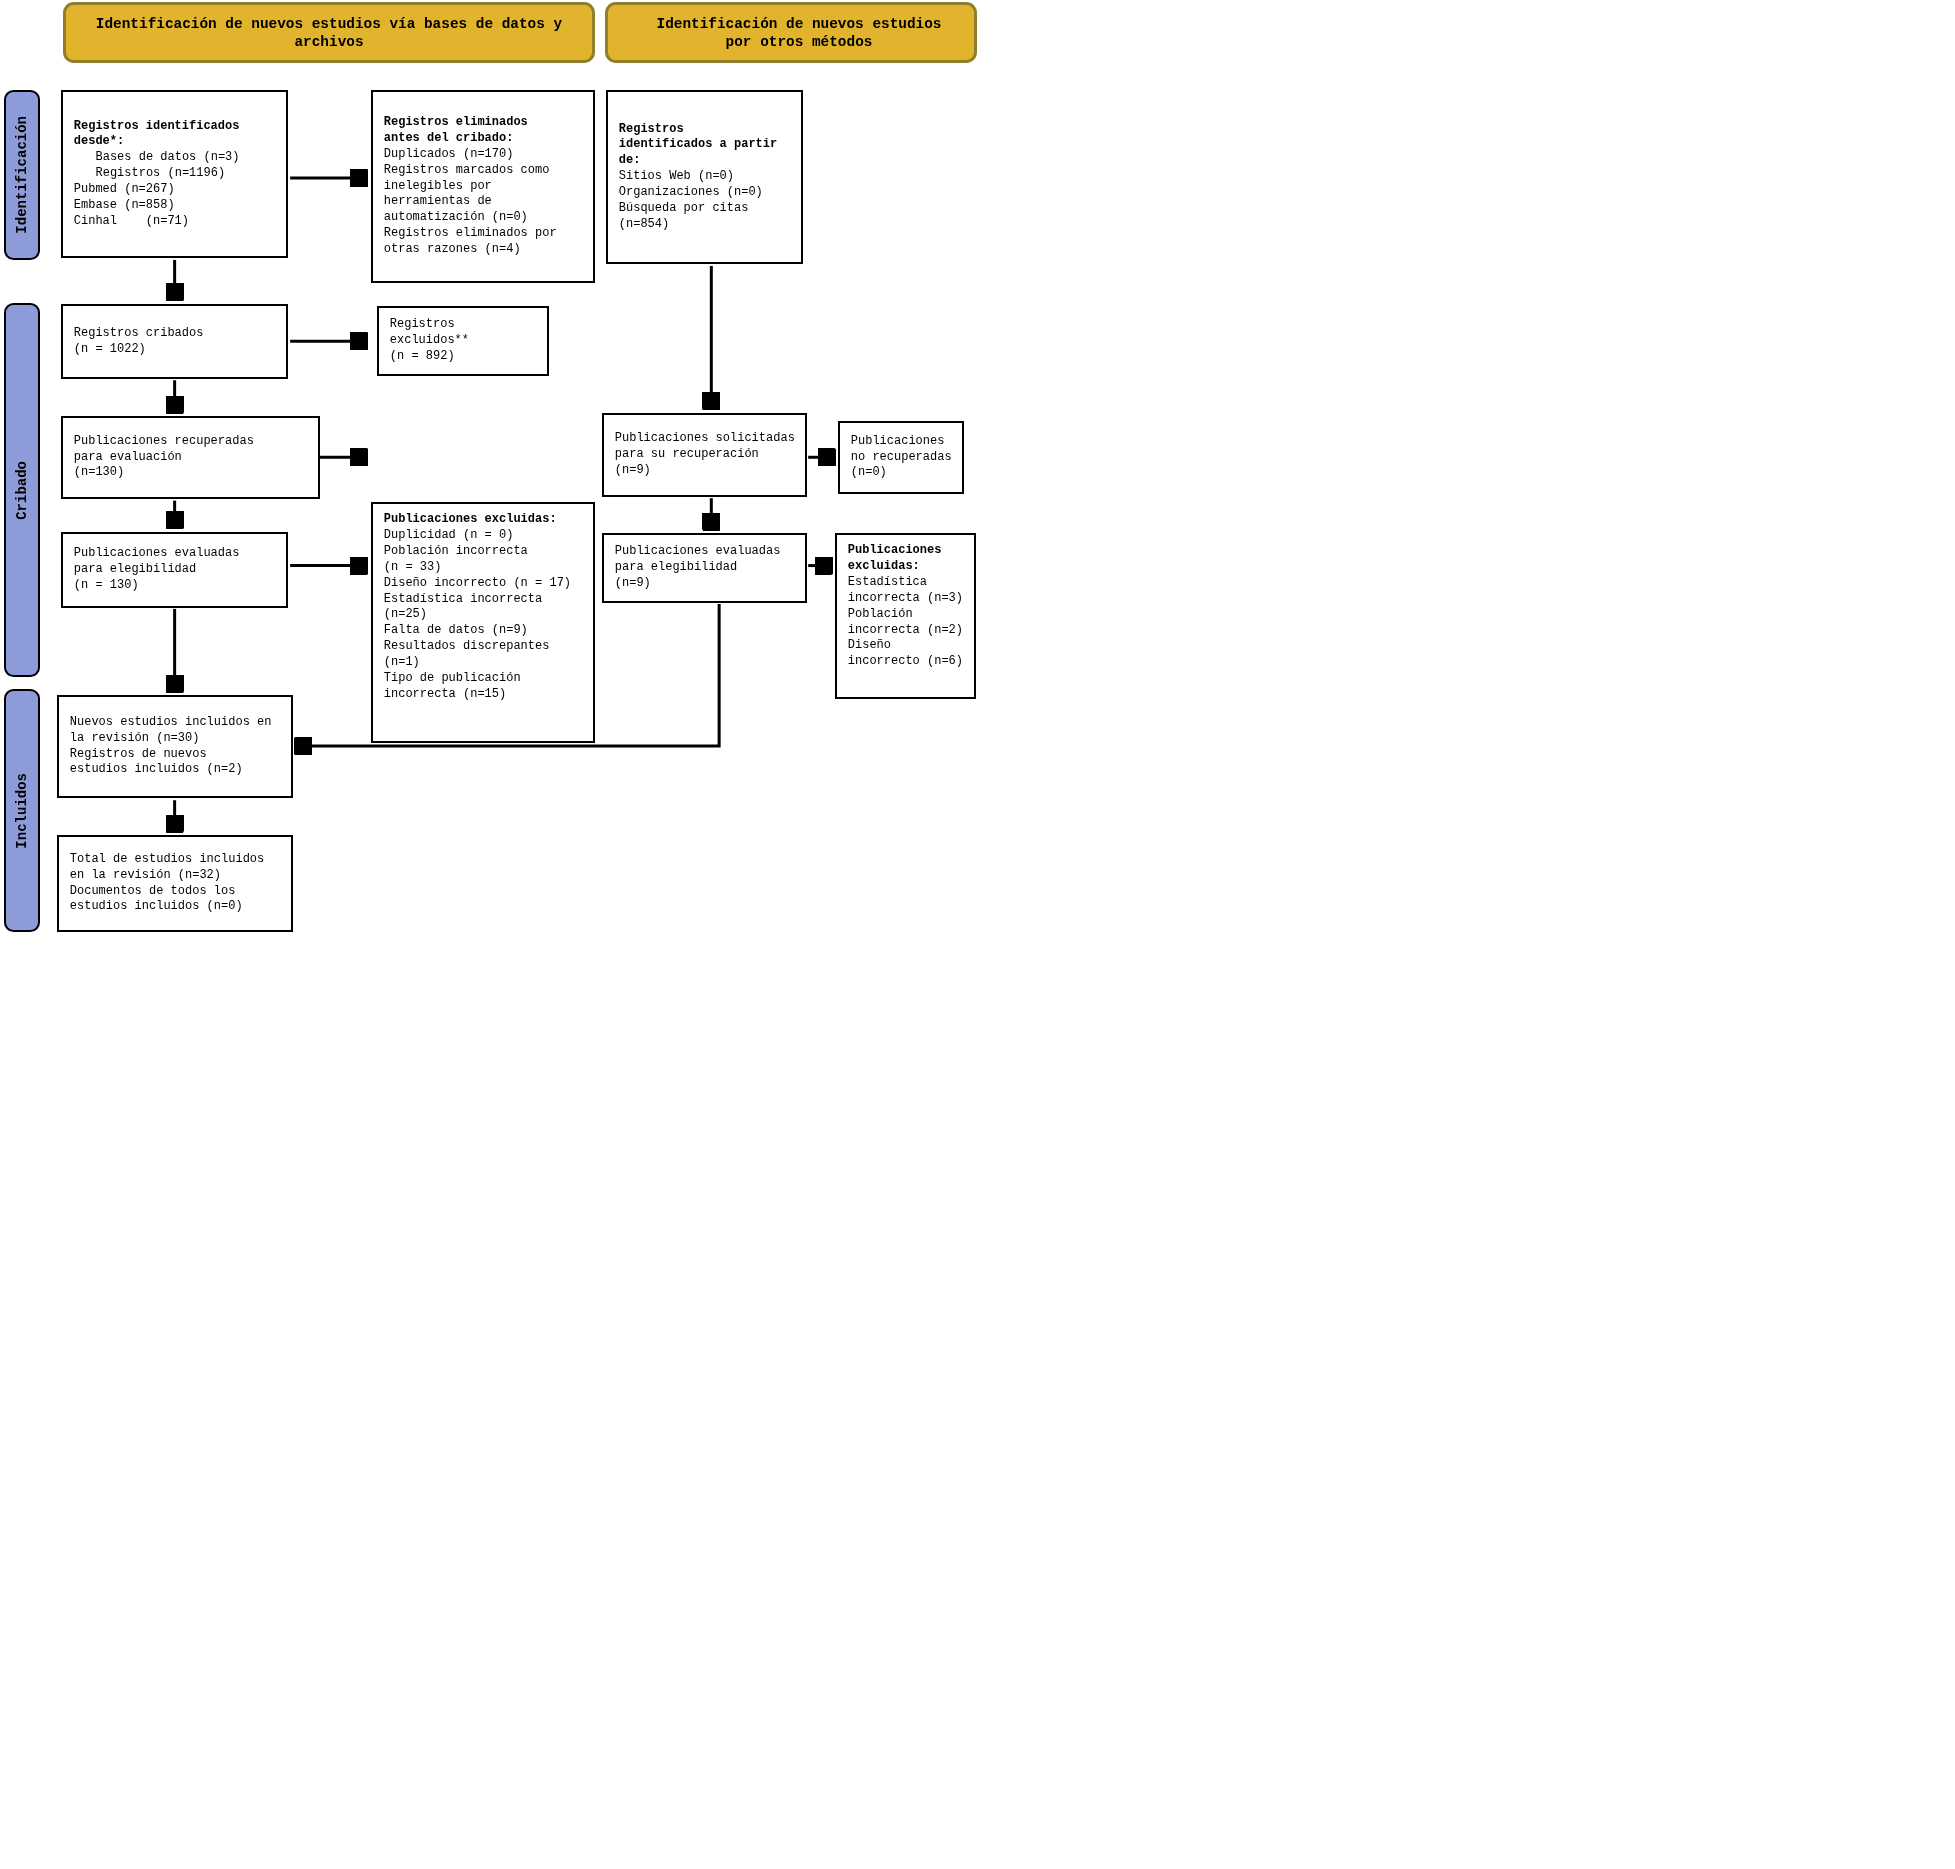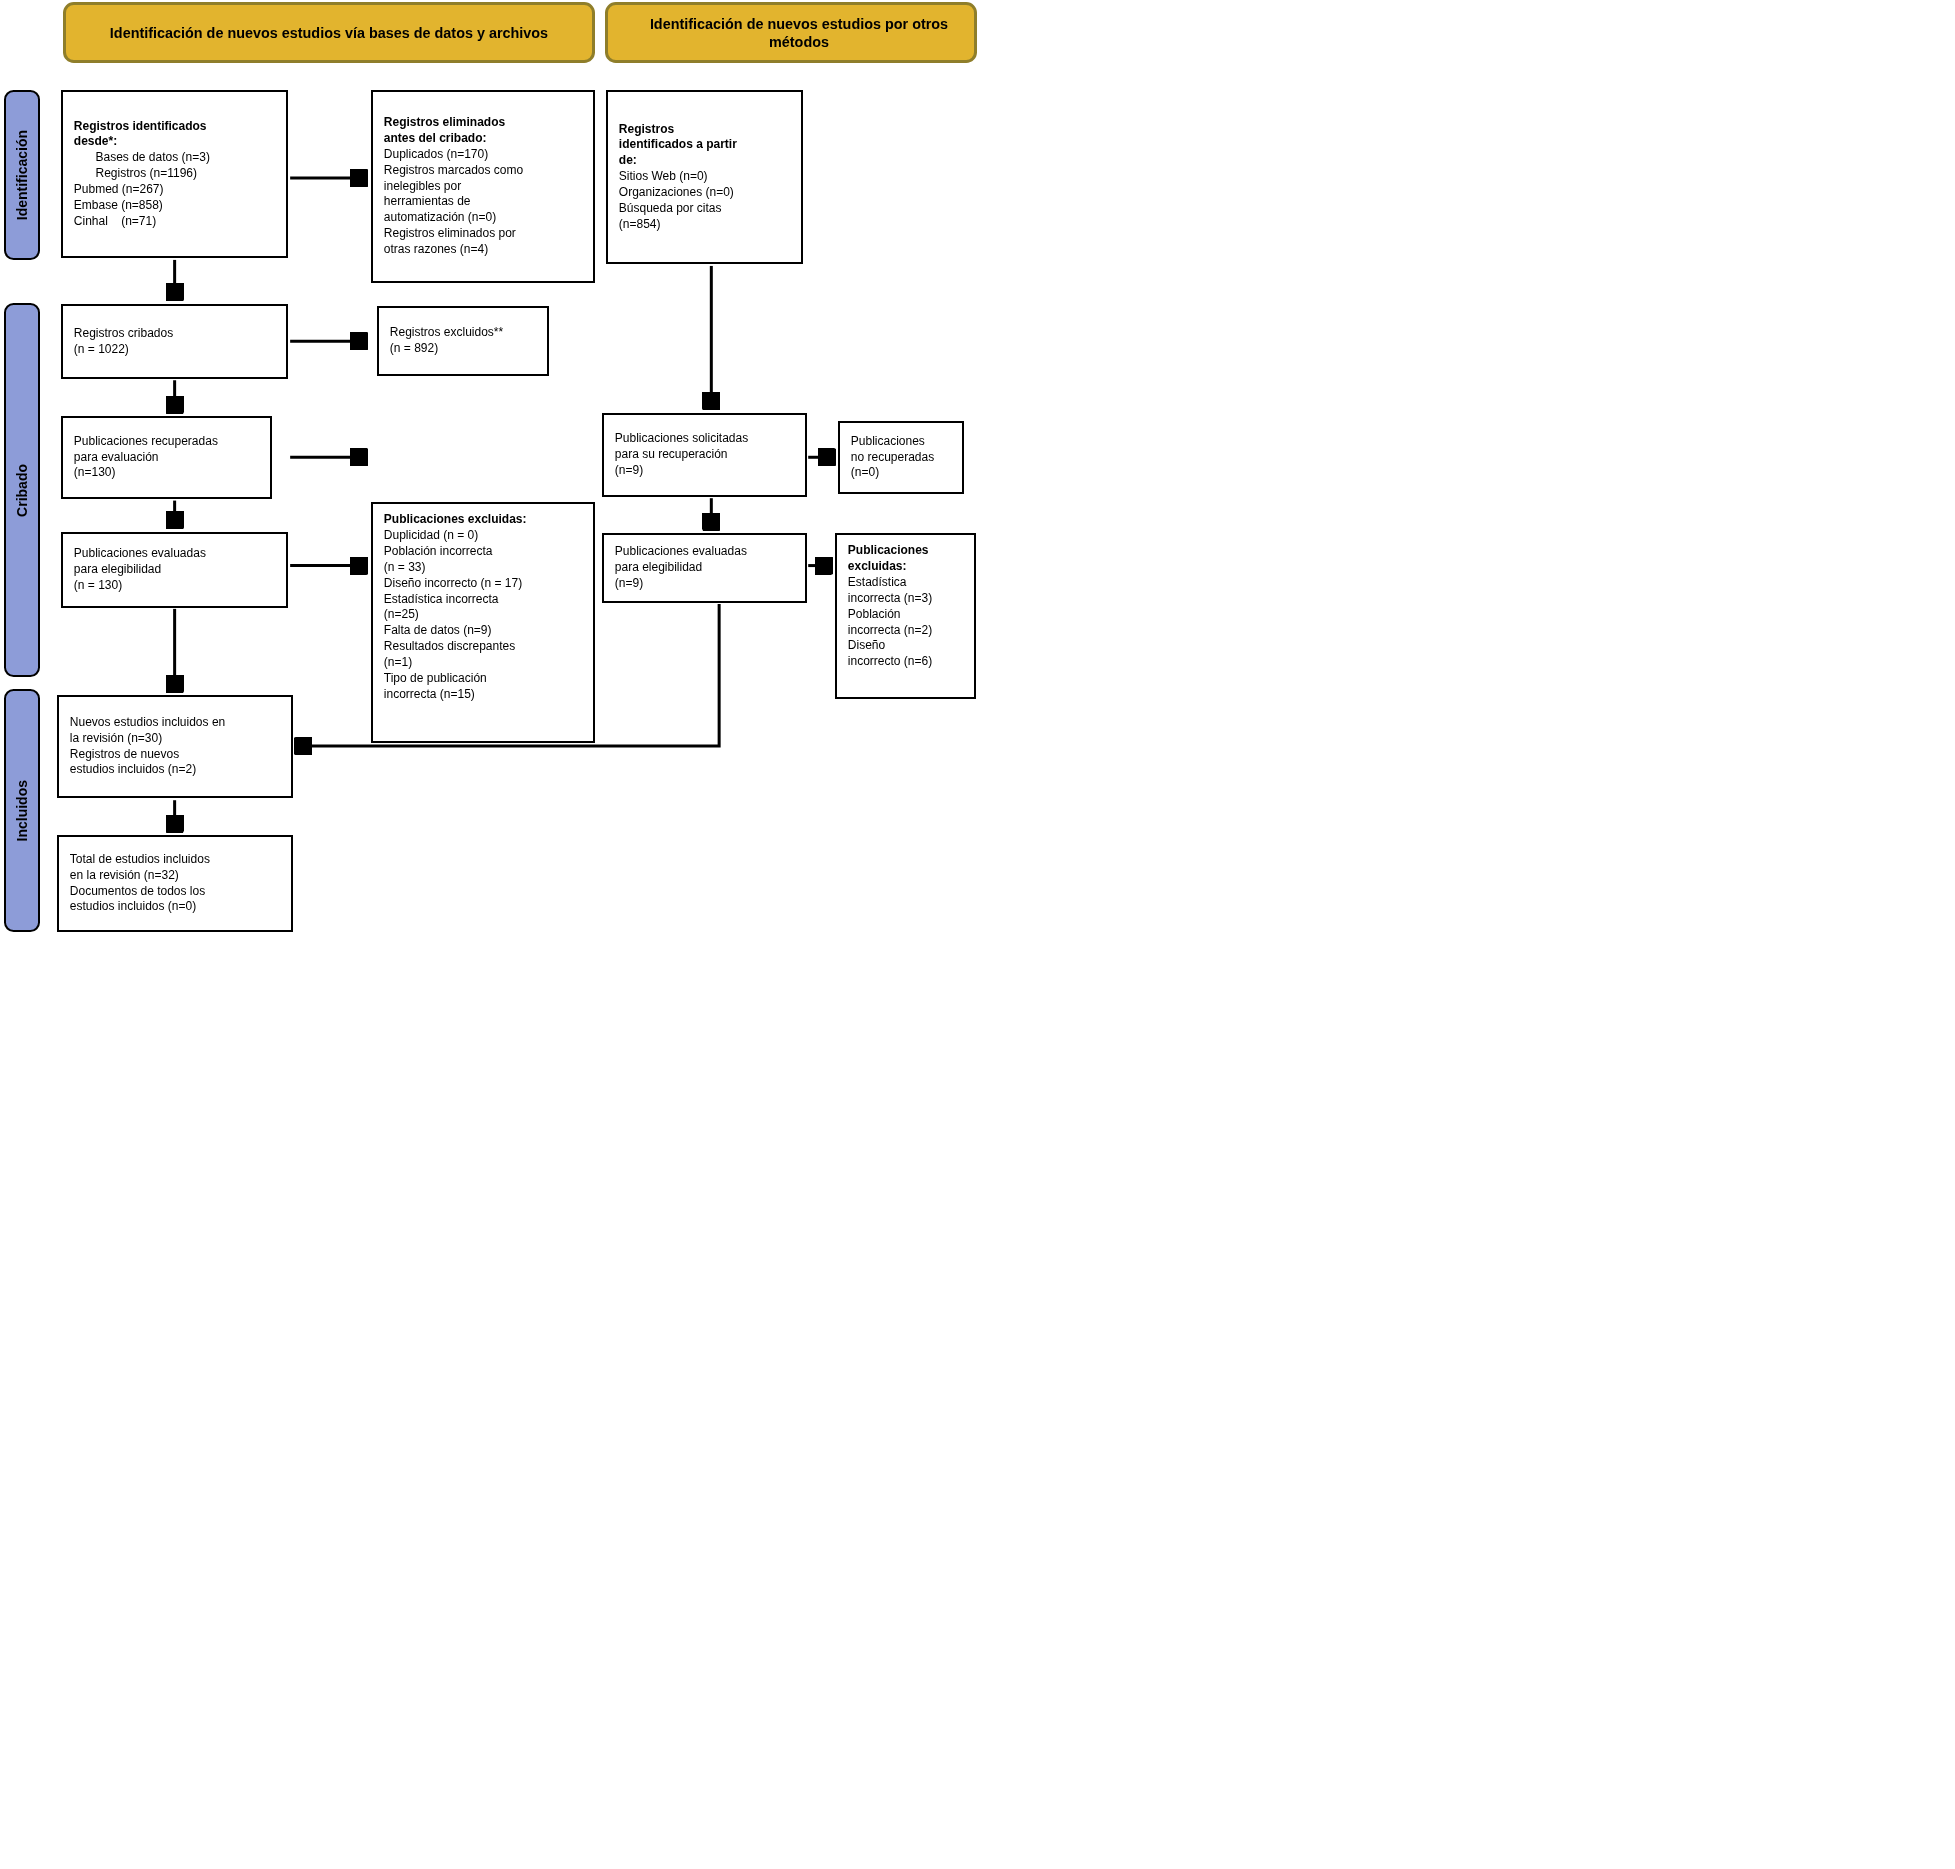--- a/index.html
+++ b/index.html
@@ -7,21 +7,21 @@
     --header-fill:#e2b42e;
     --header-border:#8f7e2a;
     --band-fill:#8d9cd8;
     --band-border:#000000;
     --box-border:#000000;
     --arrow:#000000;
     --text:#000000;
   }
   html,body{margin:0;padding:0;background:#fff;}
   body{font-family:"Liberation Sans","DejaVu Sans",sans-serif;color:var(--text);}
-  #stage{position:relative;width:978px;height:935px;background:var(--background);overflow:hidden;}
+  #stage{position:relative;width:978px;height:935px;background:var(--background);overflow:hidden;font-family:Liberation Mono, monospace;}
 
   
   .hdr{
     position:absolute;box-sizing:border-box;
     background:var(--header-fill);
     border:3px solid var(--header-border);
     border-radius:10.8px;
     display:flex;align-items:center;justify-content:center;
     text-align:center;font-weight:bold;font-size:14.4px;line-height:1.25;
     padding:0 18px;
@@ -57,21 +57,21 @@
   .box .line{white-space:pre-wrap;}
   .box .indent{padding-left:21.7px;}
   .box.top{justify-content:flex-start;padding-top:8.4px;}
   .txt{white-space:pre-wrap;}
 
   #b-identified{left:61px;top:90px;width:227px;height:168px;}
   #b-removed{left:371px;top:90px;width:224px;height:193px;}
   #b-other{left:606px;top:90px;width:197px;height:174px;}
   #b-screened{left:61px;top:304px;width:227px;height:75px;}
   #b-excluded2{left:377px;top:306px;width:172px;height:70px;justify-content:center;}
-  #b-retrieved{left:61px;top:416px;width:211px;height:83px;}
+  #b-retrieved{left:61px;top:416px;width:259px;height:83px;}
   #b-notretrieved-l{left:371px;top:421px;width:208px;height:71px;}
   #b-sought{left:602px;top:413px;width:205px;height:84px;}
   #b-notretrieved-r{left:838px;top:421px;width:126px;height:73px;}
   #b-assessed-l{left:61px;top:532px;width:227px;height:76px;}
   #b-bigexcl{left:371px;top:502px;width:224px;height:241px;}
   #b-assessed-r{left:602px;top:533px;width:205px;height:70px;}
   #b-excl-r{left:835px;top:533px;width:141px;height:166px;}
   #b-newincl{left:57px;top:695px;width:236px;height:103px;}
   #b-total{left:57px;top:835px;width:236px;height:97px;}
 

